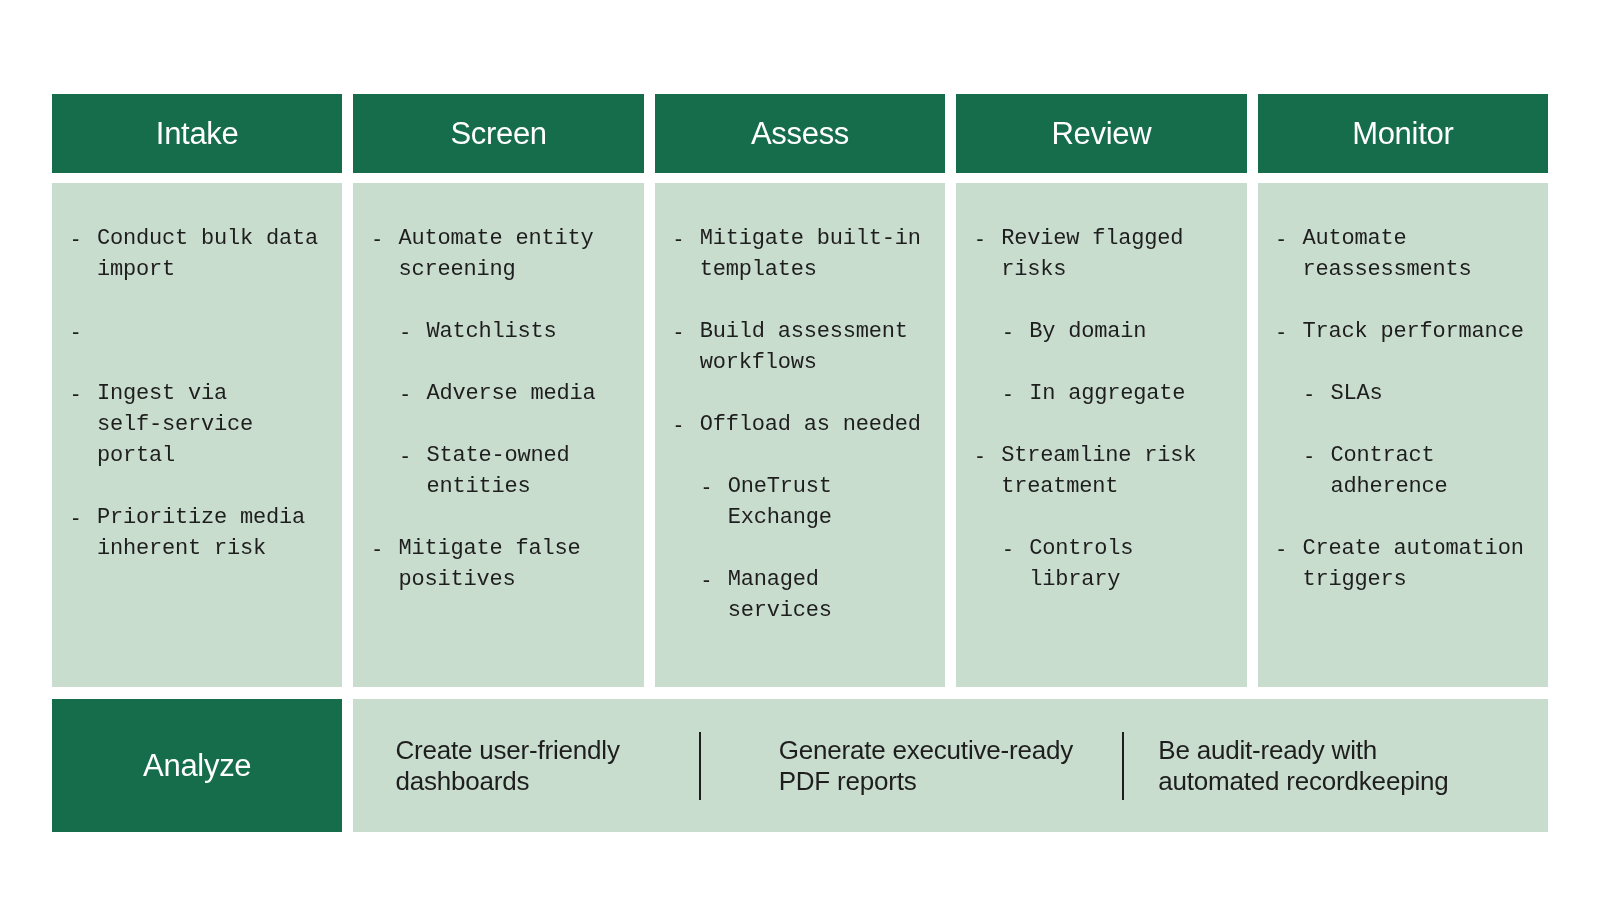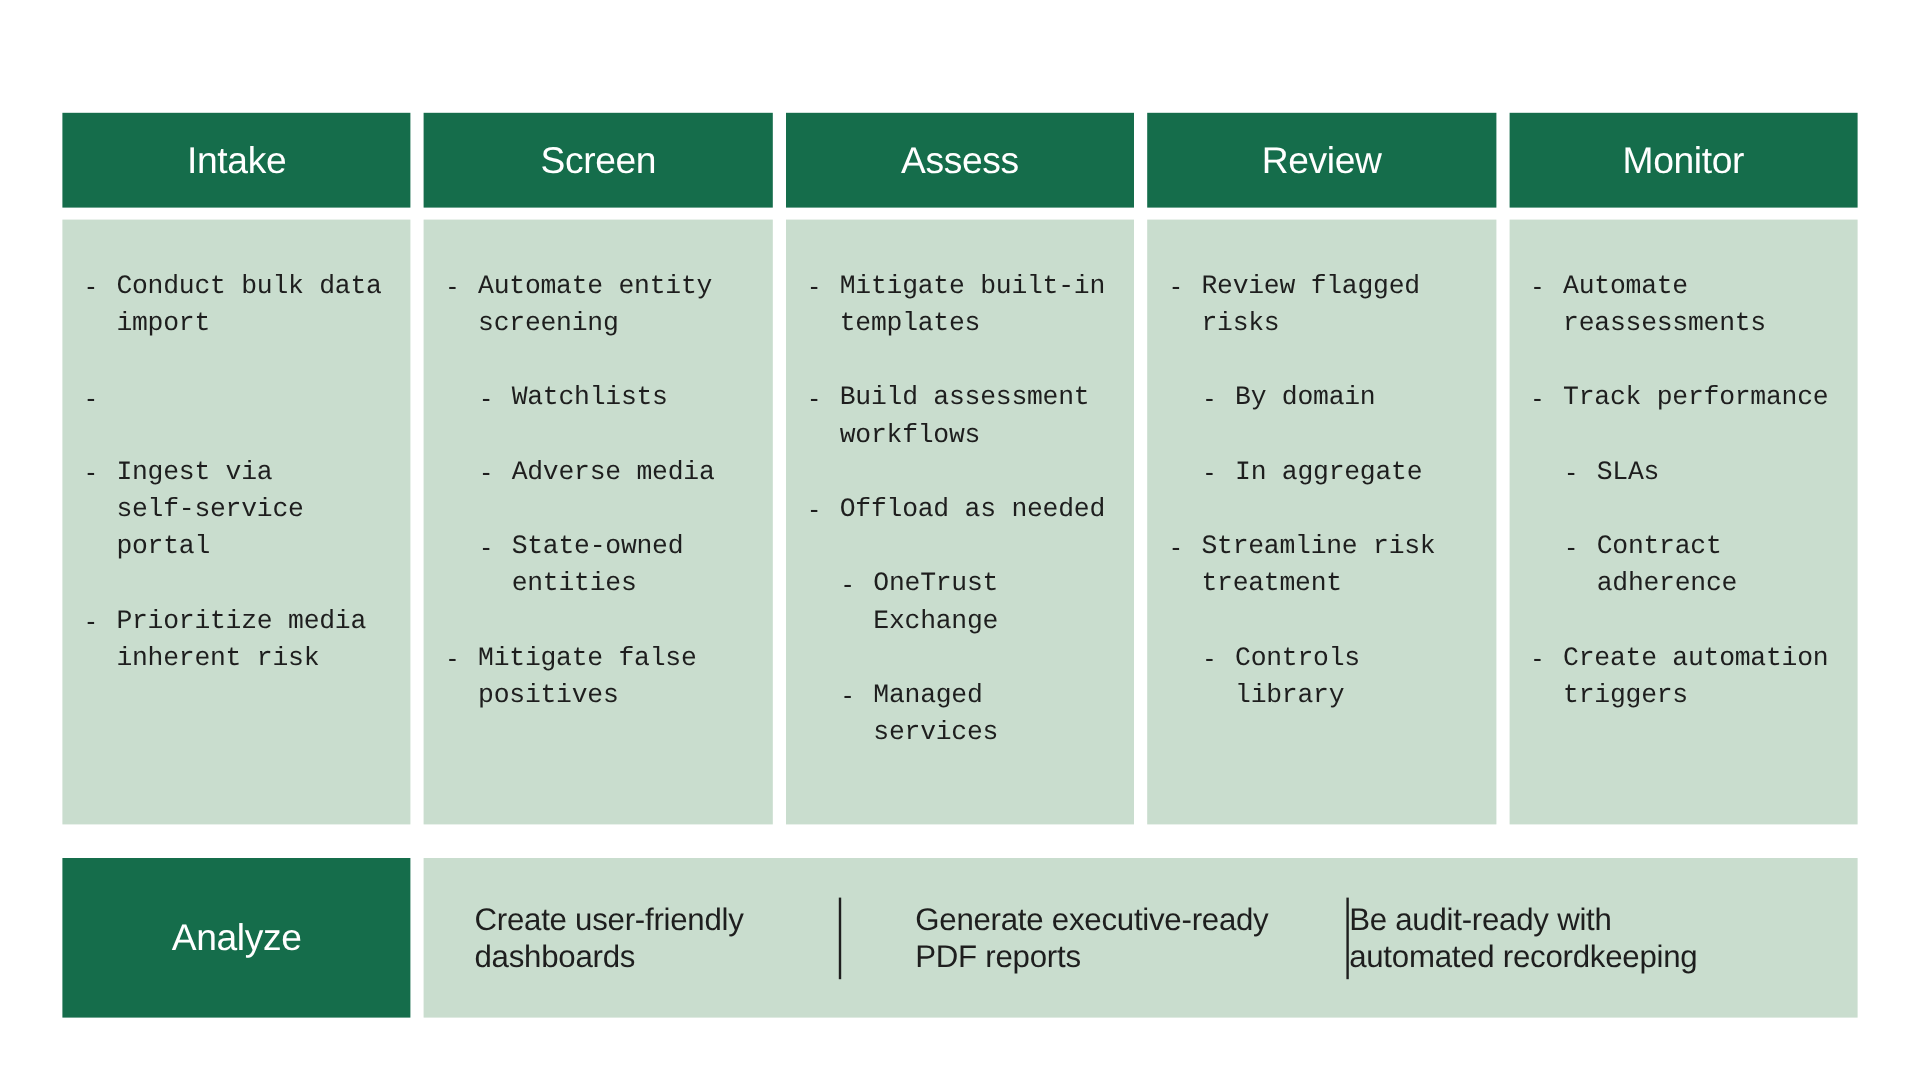--- a/index.html
+++ b/index.html
@@ -61,21 +61,21 @@
     width: 25px;
   }
   .item .item-text {
     white-space: pre-line;
     font-family: Liberation Mono, monospace;
   }
   .item.level-2 {
     margin-left: 28px;
   }
   .bottom-row {
-    margin-top: 28px;
+    margin-top: 12px;
     display: grid;
     grid-template-columns: repeat(5, 1fr);
     column-gap: 11px;
     height: 133px;
   }
   .analyze-box {
     grid-column: 1 / 2;
     background: var(--header-green, #156d4b);
     color: var(--header-text, #ffffff);
     display: flex;
@@ -92,22 +92,22 @@
   }
   .fsec {
     box-sizing: border-box;
     font-size: 26px;
     line-height: 31px;
     letter-spacing: -0.2px;
     color: var(--text-dark, #1e1e1e);
     white-space: pre-line;
   }
   .fsec-1 { width: 29%;   padding-left: 42px; }
-  .fsec-2 { width: 35.4%; padding-left: 62px; }
-  .fsec-3 { width: 35.6%; }
+  .fsec-2 { width: 35.4%; padding-left: 78px; }
+  .fsec-3 { width: 35.6%; padding-left: 34px; }
   .fdivider {
     flex: none;
     width: 2px;
     height: 68px;
     background: var(--divider, #1e1e1e);
   }
 </style>
 </head>
 <body>
 

